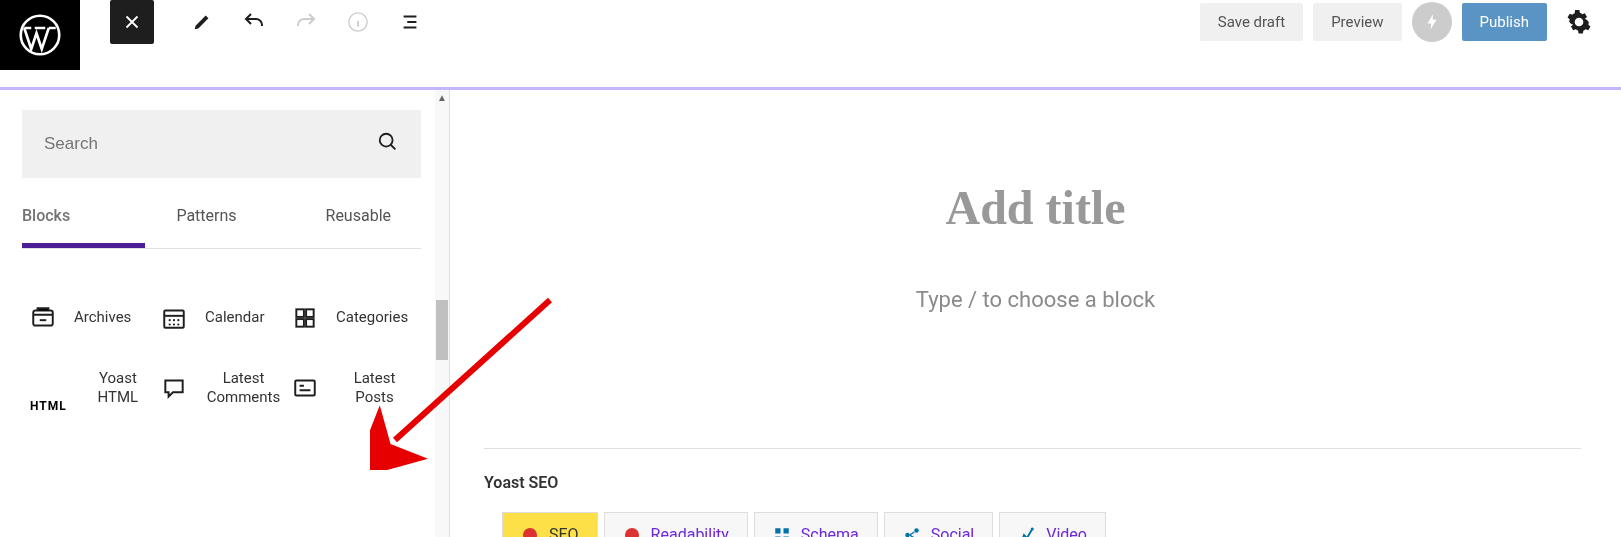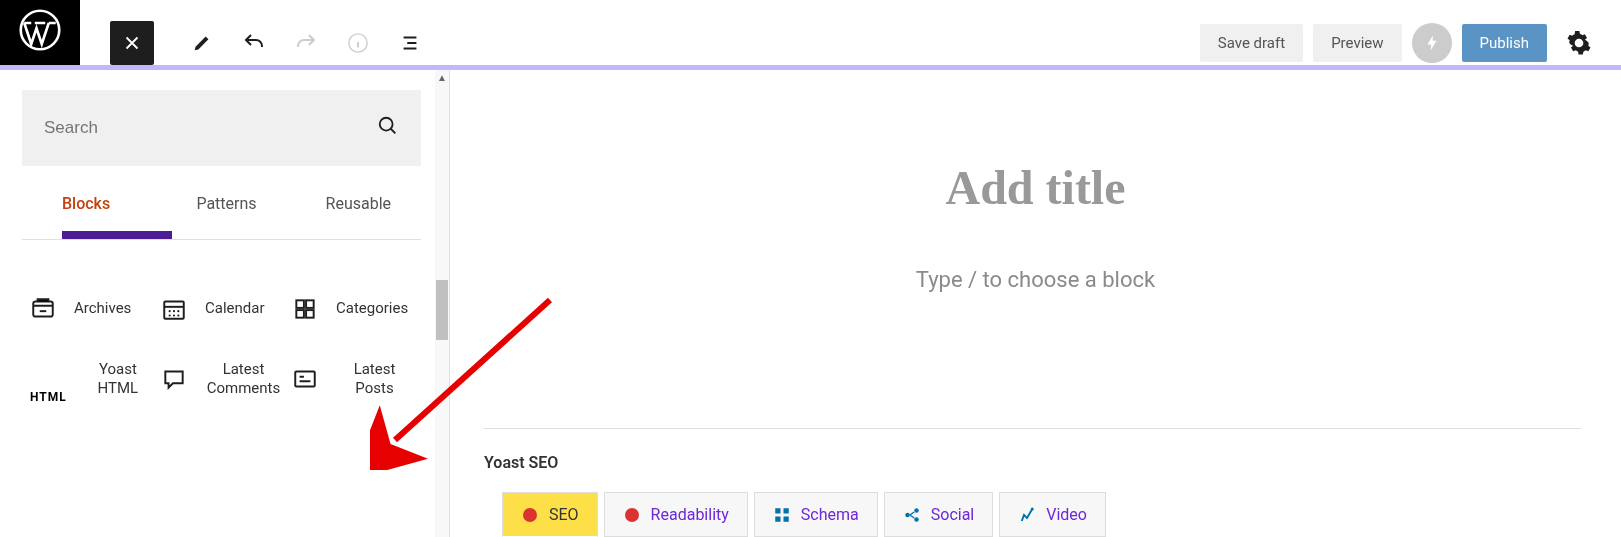--- a/index.html
+++ b/index.html
@@ -1,18 +1,18 @@
 <!DOCTYPE html>
 <html><head>
 <meta charset="utf-8">
 <style>
 * { box-sizing: border-box; margin: 0; padding: 0; }
 body { font-family: -apple-system, BlinkMacSystemFont, "Segoe UI", Roboto, sans-serif; background: #fff; width: 1621px; height: 537px; overflow: hidden; }
 
-.top-bar { display: flex; align-items: flex-end; height: 70px; border-bottom: 5px solid #c4b5fd; }
+.top-bar { display: flex; align-items: flex-start; height: 90px; border-bottom: 3px solid #c4b5fd; }
 .wp-logo { width: 80px; height: 70px; background: #000; display: flex; align-items: center; justify-content: center; }
 .wp-logo svg { width: 42px; height: 42px; }
 .toolbar-left { display: flex; align-items: center; gap: 8px; margin-left: 30px; }
 .btn-square { width: 44px; height: 44px; display: flex; align-items: center; justify-content: center; cursor: pointer; border-radius: 2px; }
 .btn-close { background: #1e1e1e; color: #fff; }
 .btn-icon { color: #1e1e1e; }
 .btn-icon.disabled { color: #ccc; }
 .toolbar-right { margin-left: auto; display: flex; align-items: center; gap: 10px; padding-right: 20px; }
 .btn-text { padding: 10px 18px; font-size: 15px; cursor: pointer; border-radius: 2px; }
 .btn-save-draft { background: #f0f0f0; color: #555; }
@@ -22,30 +22,30 @@
 .btn-settings { width: 44px; height: 44px; display: flex; align-items: center; justify-content: center; cursor: pointer; }
 
 .main-area { display: flex; height: 467px; }
 
 .sidebar { width: 450px; border-right: 1px solid #e0e0e0; position: relative; }
 .scroll-track { position: absolute; right: 0; top: 0; width: 14px; height: 100%; background: #f8f8f8; }
 .scroll-thumb { position: absolute; right: 1px; top: 210px; width: 12px; height: 60px; background: #c0c0c0; }
 .scroll-arrow-up { position: absolute; right: 2px; top: 2px; font-size: 10px; color: #666; }
 
 .sidebar-inner { padding: 20px 28px 0 22px; }
-.search-box { background: #f0f0f0; height: 76px; display: flex; align-items: center; padding: 0 22px; justify-content: space-between; }
+.search-box { background: #f0f0f0; height: 68px; display: flex; align-items: center; padding: 0 22px; justify-content: space-between; }
 .search-input { background: transparent; border: none; outline: none; font-size: 17px; color: #777; width: 80%; }
 .search-icon { color: #1e1e1e; }
 
 .tabs { display: flex; margin-top: 10px; border-bottom: 1px solid #e0e0e0; }
 .tab { flex: 1; text-align: left; padding: 18px 0; font-size: 16px; color: #555; cursor: pointer; }
 .tab:nth-child(1) { text-align: left; }
 .tab:nth-child(2) { text-align: center; }
 .tab:nth-child(3) { text-align: right; padding-right: 30px;}
-.tab.active { color: #c2410c; border-bottom: 8px solid #4c1d95; font-weight: 500; margin-left: 40px; }
+.tab.active { color: #737373; border-bottom: 5px solid #4c1d95; font-weight: 500; }
 
 .block-grid { display: grid; grid-template-columns: repeat(3, 1fr); gap: 24px 10px; margin-top: 55px; padding: 0 8px; }
 .block-item { display: flex; flex-direction: row; align-items: center; gap: 18px; cursor: pointer; text-align: center; }
 .block-icon { height: 28px; display: flex; align-items: center; justify-content: center; }
 .block-label { font-size: 15px; color: #333; line-height: 1.3; }
 
 .editor { flex: 1; position: relative; }
 .editor-content { padding: 90px 0 0 0; text-align: center; }
 .title-input { font-size: 48px; font-weight: 700; color: #999; font-family: Liberation Serif, serif; }
 .block-prompt { font-size: 22px; color: #8a8a8a; margin-top: 52px; }

